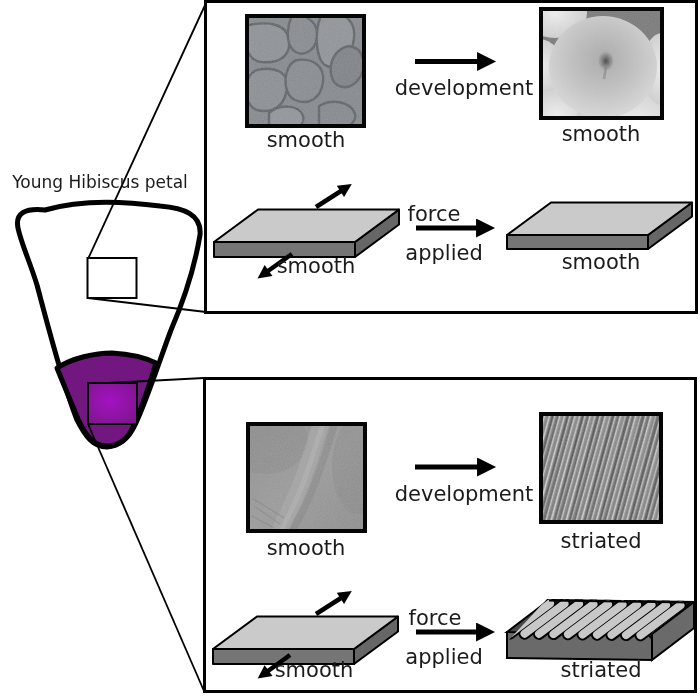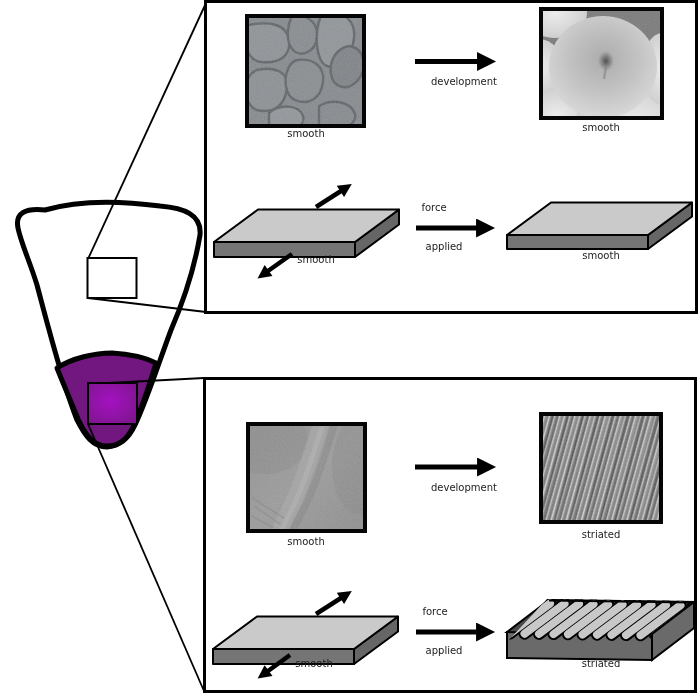--- a/index.html
+++ b/index.html
@@ -3,21 +3,21 @@
 <meta charset="utf-8">
 <style>
   html,body{margin:0;padding:0;background:#ffffff;}
   #stage{position:relative;width:700px;height:700px;background:#ffffff;overflow:hidden;
          font-family:"DejaVu Sans","Liberation Sans",sans-serif;}
   .panel{position:absolute;background:#ffffff;border:3px solid #000;box-sizing:border-box;z-index:1;}
   #overlay{position:absolute;left:0;top:0;z-index:2;}
   .sem{position:absolute;border:4px solid #050505;box-sizing:border-box;z-index:3;background:#8a8a8a;}
   .sem svg{display:block;}
   .lbl{position:absolute;transform:translateX(-50%);white-space:nowrap;color:#1b1b1b;
-       font-size:10px;line-height:1.15;z-index:4;}
+       font-size:21px;line-height:1.15;z-index:4;}
   .ttl{font-size:17px;}
 </style>
 </head>
 <body>
 
 <div id="stage">
 
   <div class="panel" style="left:204px;top:0;width:494px;height:314px"></div>
   <div class="panel" style="left:203px;top:377px;width:494px;height:316px"></div>
 
@@ -217,20 +217,21 @@
           <stop offset="0.4" stop-color="#ffffff" stop-opacity="0.25"></stop>
         <stop offset="0.65" stop-color="#000000" stop-opacity="0.18"></stop>
           <stop offset="1" stop-color="#ffffff" stop-opacity="0"></stop>
       </linearGradient>
       <rect width="116" height="104" fill="url(#stripeG)"></rect>
       <rect width="116" height="104" fill="url(#stripeG2)"></rect>
       <rect width="116" height="104" filter="url(#gD)" opacity="0.45"></rect>
     </svg>
   </div>
 
+  <div class="lbl ttl" style="left:100px;top:173px">Young Hibiscus petal</div>
 
   <div class="lbl" style="left:306px;top:128px">smooth</div>
   <div class="lbl" style="left:464px;top:76px">development</div>
   <div class="lbl" style="left:601px;top:122px">smooth</div>
   <div class="lbl" style="left:434px;top:202px">force</div>
   <div class="lbl" style="left:444px;top:241px">applied</div>
   <div class="lbl" style="left:316px;top:254px">smooth</div>
   <div class="lbl" style="left:601px;top:250px">smooth</div>
 
   <div class="lbl" style="left:306px;top:536px">smooth</div>

